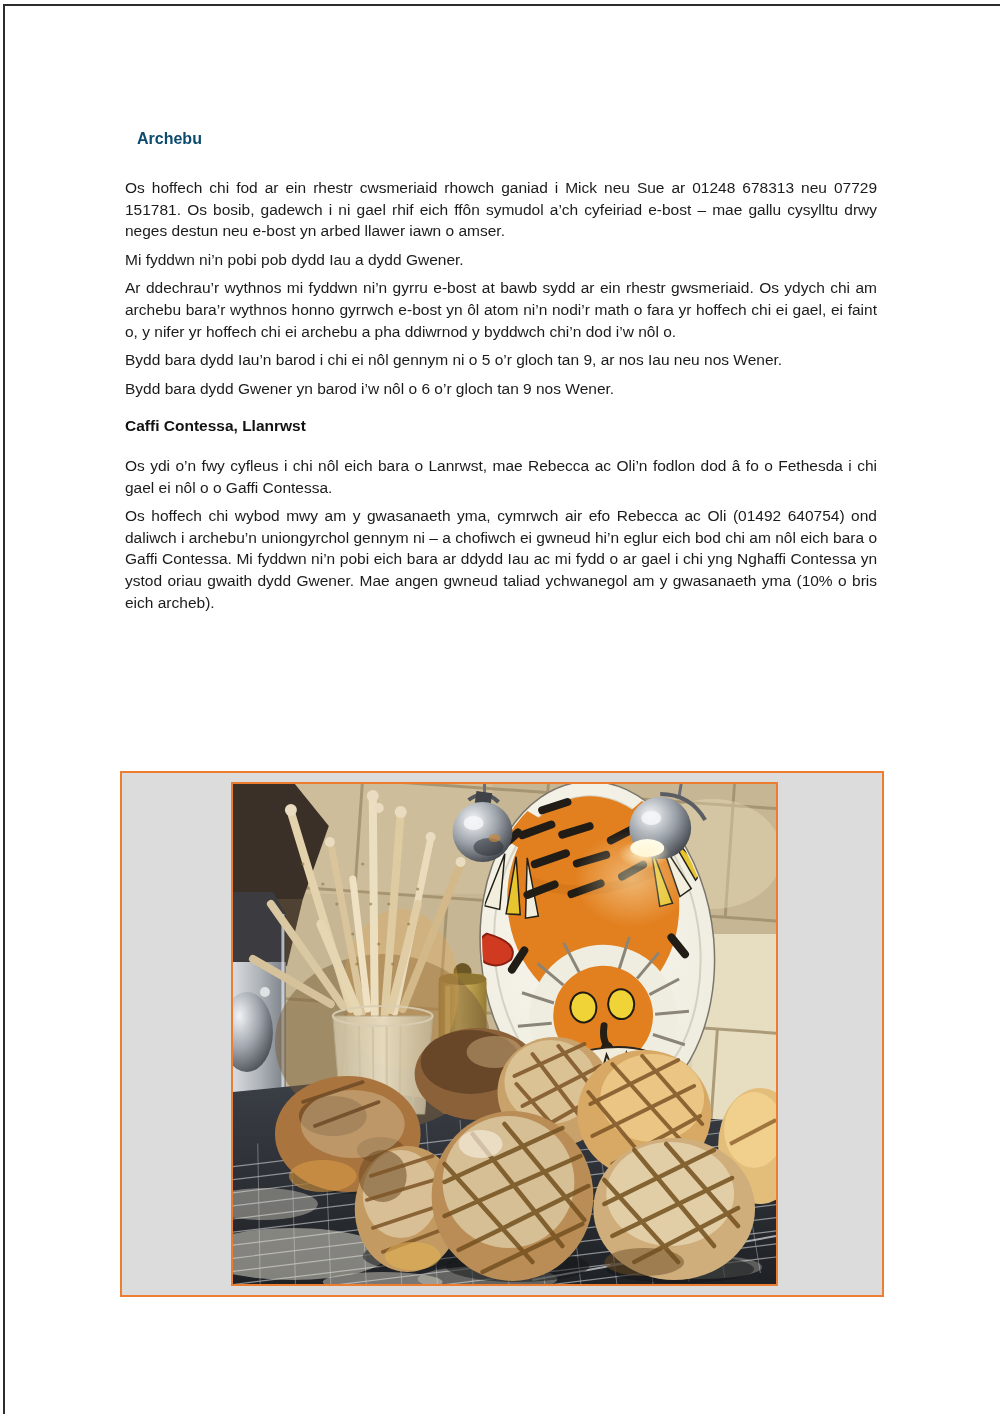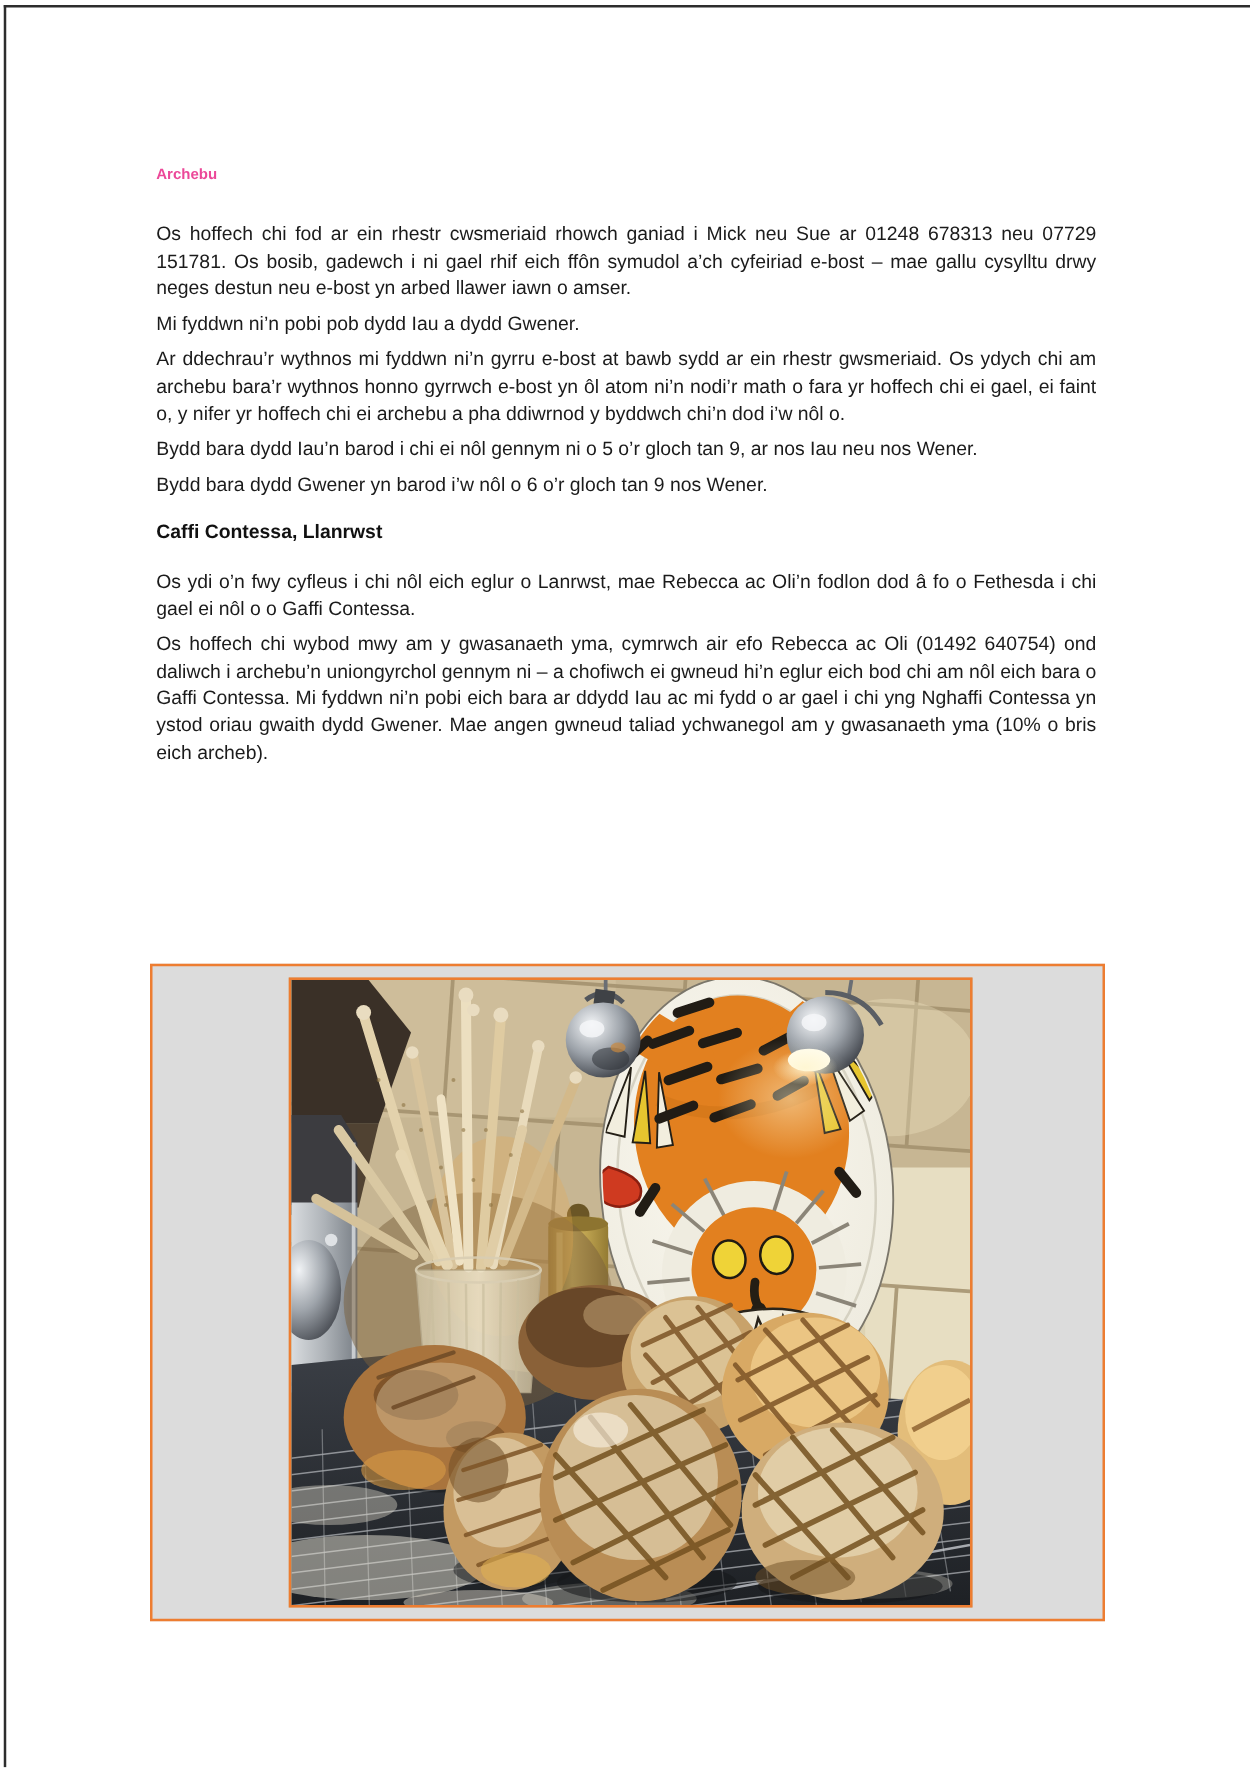--- a/index.html
+++ b/index.html
@@ -13,21 +13,21 @@
   }
   .sheet-border{
     position:absolute;left:3px;top:4px;width:995px;height:1408px;
     border-left:2px solid #2d2d2d;border-top:2px solid #2d2d2d;
     pointer-events:none;
   }
   .content{
     position:absolute;left:125px;top:127px;width:752px;
   }
   h1.doc-heading{
-    font-size:12px;line-height:24px;font-weight:bold;margin:0 0 26px 0;color:#ec4899;
+    font-size:16px;line-height:24px;font-weight:bold;margin:0 0 26px 12px;color:#0c4a6e;
   }
   .content p{
     font-size:15.5px;line-height:21.6px;margin:0 0 7px 0;
     text-align:justify;
   }
   h2.doc-subheading{
     font-size:15.5px;line-height:21.6px;font-weight:bold;margin:16px 0 18px 0;color:#111;
   }
   .figure-frame{
     position:absolute;left:120px;top:771px;
@@ -49,21 +49,21 @@
   <div class="sheet-border"></div>
 
   <div class="content">
     <h1 class="doc-heading">Archebu</h1>
     <p>Os hoffech chi fod ar ein rhestr cwsmeriaid rhowch ganiad i Mick neu Sue ar 01248 678313 neu 07729 151781. Os bosib, gadewch i ni gael rhif eich ffôn symudol a’ch cyfeiriad e-bost – mae gallu cysylltu drwy neges destun neu e-bost yn arbed llawer iawn o amser.</p>
     <p>Mi fyddwn ni’n pobi pob dydd Iau a dydd Gwener.</p>
     <p>Ar ddechrau’r wythnos mi fyddwn ni’n gyrru e-bost at bawb sydd ar ein rhestr gwsmeriaid. Os ydych chi am archebu bara’r wythnos honno gyrrwch e-bost yn ôl atom ni’n nodi’r math o fara yr hoffech chi ei gael, ei faint o, y nifer yr hoffech chi ei archebu a pha ddiwrnod y byddwch chi’n dod i’w nôl o.</p>
     <p>Bydd bara dydd Iau’n barod i chi ei nôl gennym ni o 5 o’r gloch tan 9, ar nos Iau neu nos Wener.</p>
     <p>Bydd bara dydd Gwener yn barod i’w nôl o 6 o’r gloch tan 9 nos Wener.</p>
     <h2 class="doc-subheading">Caffi Contessa, Llanrwst</h2>
-    <p>Os ydi o’n fwy cyfleus i chi nôl eich eglur o Lanrwst, mae Rebecca ac Oli’n fodlon dod â fo o Fethesda i chi gael ei nôl o o Gaffi Contessa.</p>
+    <p>Os ydi o’n fwy cyfleus i chi nôl eich bara o Lanrwst, mae Rebecca ac Oli’n fodlon dod â fo o Fethesda i chi gael ei nôl o o Gaffi Contessa.</p>
     <p>Os hoffech chi wybod mwy am y gwasanaeth yma, cymrwch air efo Rebecca ac Oli (01492 640754) ond daliwch i archebu’n uniongyrchol gennym ni – a chofiwch ei gwneud hi’n eglur eich bod chi am nôl eich bara o Gaffi Contessa. Mi fyddwn ni’n pobi eich bara ar ddydd Iau ac mi fydd o ar gael i chi yng Nghaffi Contessa yn ystod oriau gwaith dydd Gwener. Mae angen gwneud taliad ychwanegol am y gwasanaeth yma (10% o bris eich archeb).</p>
   </div>
 
   <div class="figure-frame">
     <div class="figure-photo">
       <svg width="543" height="500" viewBox="0 0 544 500" preserveAspectRatio="none">
         <defs>
           <linearGradient id="gSlate" x1="0" y1="0" x2="0" y2="1">
             <stop offset="0" stop-color="#3a3e45"></stop>
               <stop offset="1" stop-color="#1e2125"></stop>

